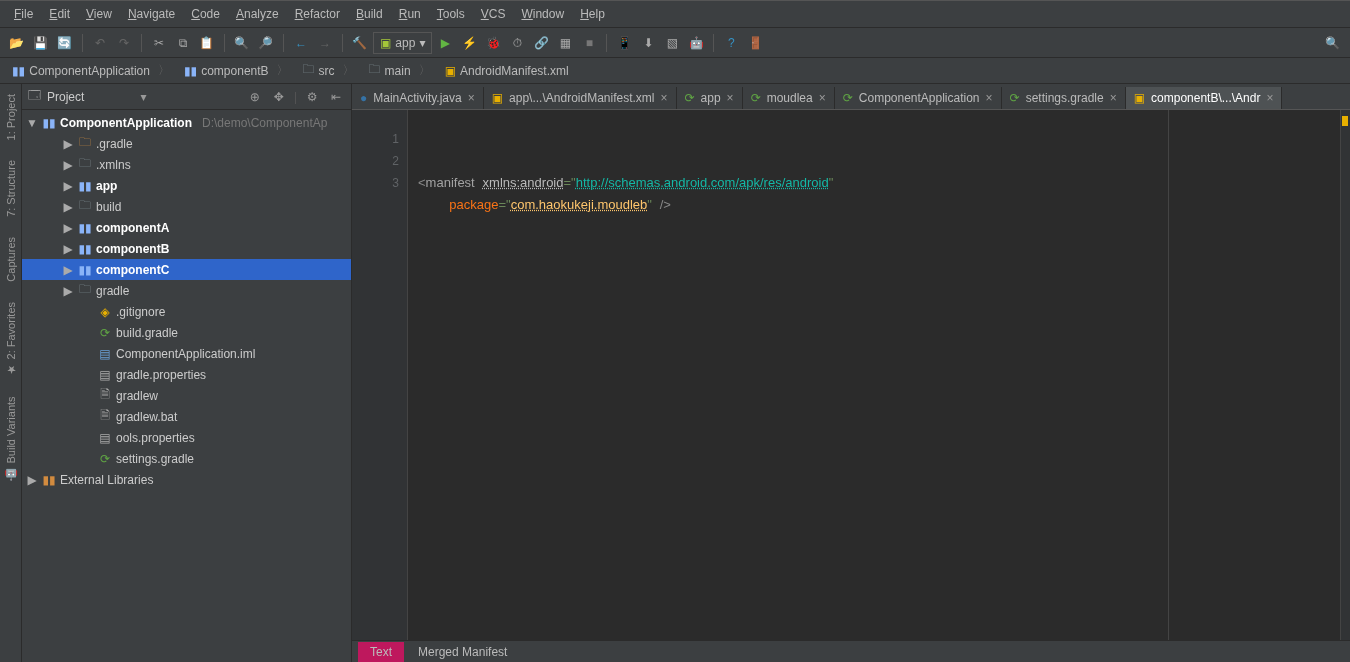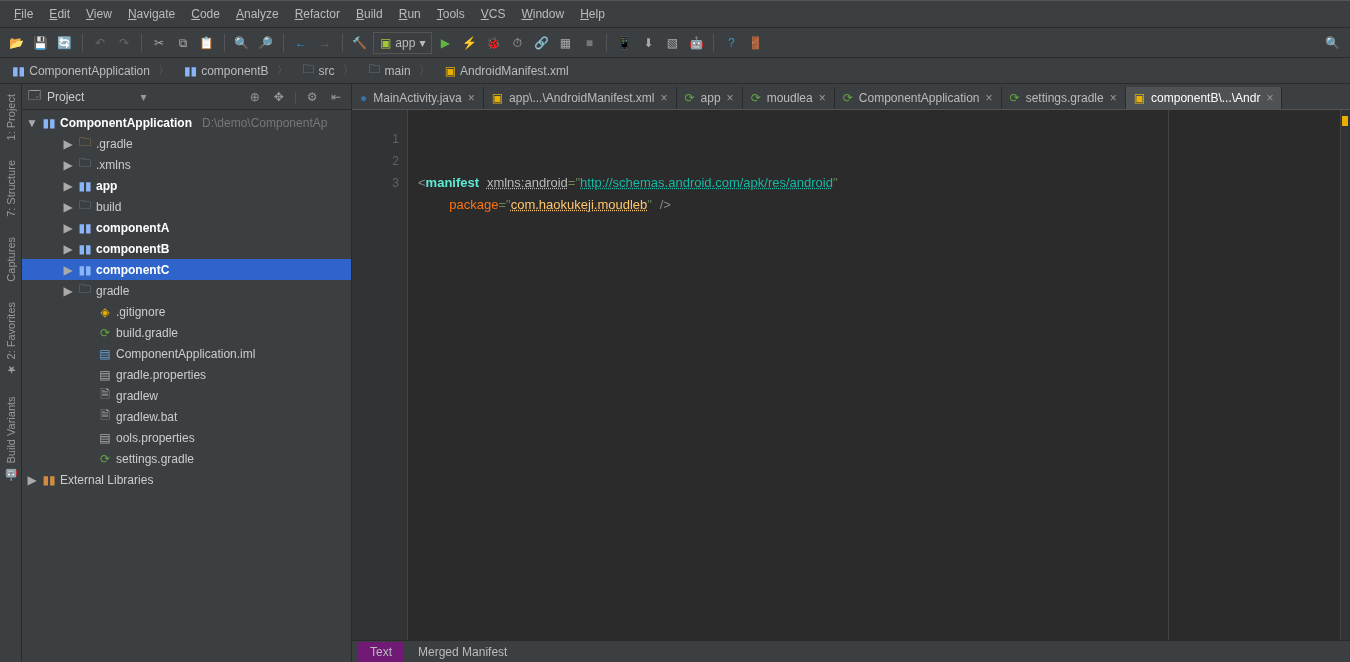--- a/index.html
+++ b/index.html
@@ -32,28 +32,28 @@
 .node.sel .name { color:#fff; }
 .node .path { color:#777; margin-left:6px; }
 .editor-area { flex:1; display:flex; flex-direction:column; background:#2b2b2b; }
 .tabbar { height:26px; display:flex; align-items:flex-end; background:#3c3f41; border-bottom:1px solid #555; overflow:hidden; }
 .etab { display:flex; align-items:center; padding:4px 8px; gap:6px; cursor:pointer; border-right:1px solid #2b2b2b; color:#bbb; }
 .etab.active { background:#4e5254; color:#fff; }
 .etab .close { color:#999; cursor:pointer; }
 .editor-body { flex:1; display:flex; position:relative; }
 .gutter { width:55px; background:#313335; text-align:right; padding:18px 8px 0 0; font-family:Consolas,monospace; color:#606366; font-size:12px; line-height:22px; }
 .code { flex:1; font-family:Consolas,monospace; font-size:13px; padding:18px 10px 0 10px; line-height:22px; white-space:pre; position:relative; border-left:1px solid #444; }
-.kw { color:#5eead4; font-weight:bold; }
+.kw { color:#a3a3a3; font-weight:normal; }
 .attr { color:#bababa; text-decoration:underline dotted; }
 .str { color:#14b8a6; text-decoration:underline dotted; }
 .pkg { color:#ffc66d; text-decoration:underline dotted; }
 .right-margin { position:absolute; top:0; bottom:0; left:760px; width:1px; background:#444; }
 .editor-bottom { height:22px; background:#3c3f41; display:flex; align-items:center; padding-left:6px; gap:2px; border-top:1px solid #2b2b2b;}
 .btab { padding:3px 12px; cursor:pointer; color:#bbb; }
-.btab.active { background:#701a75; }
+.btab.active { background:#be185d; }
 .ic-folder{color:#d28b3f;}
 .ic-folder-gray{color:#87939a;}
 .ic-mod{color:#8ab4f8;}
 .ic-file{color:#aaa;}
 .ic-gradle{color:#5fa244;}
 .right-stripe{width:10px;background:#313335;border-left:1px solid #444;position:relative;}
 .right-stripe .mark{position:absolute;top:6px;right:2px;width:6px;height:10px;background:#e8b000;}
 </style>
 </head>
 <body>

